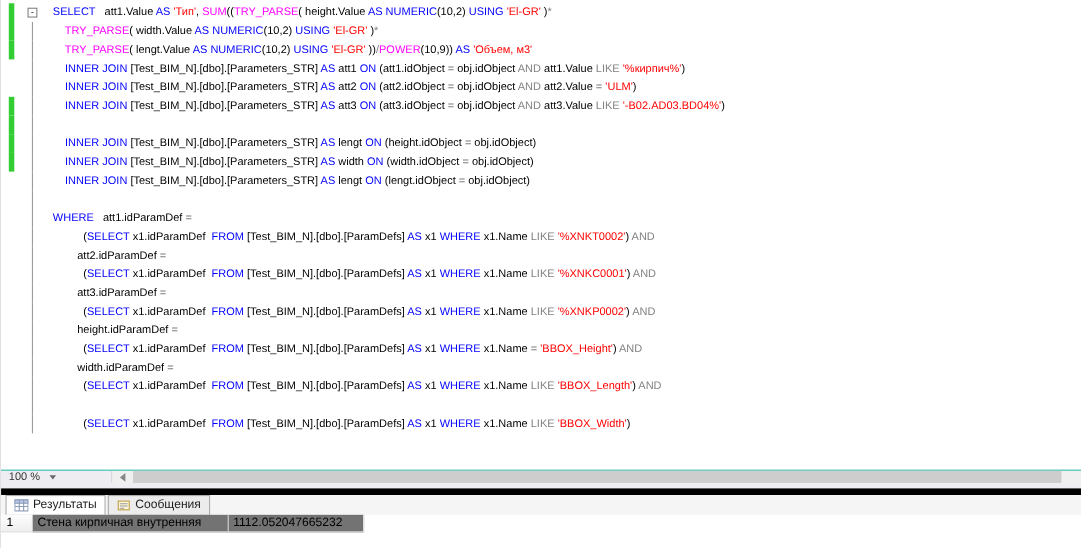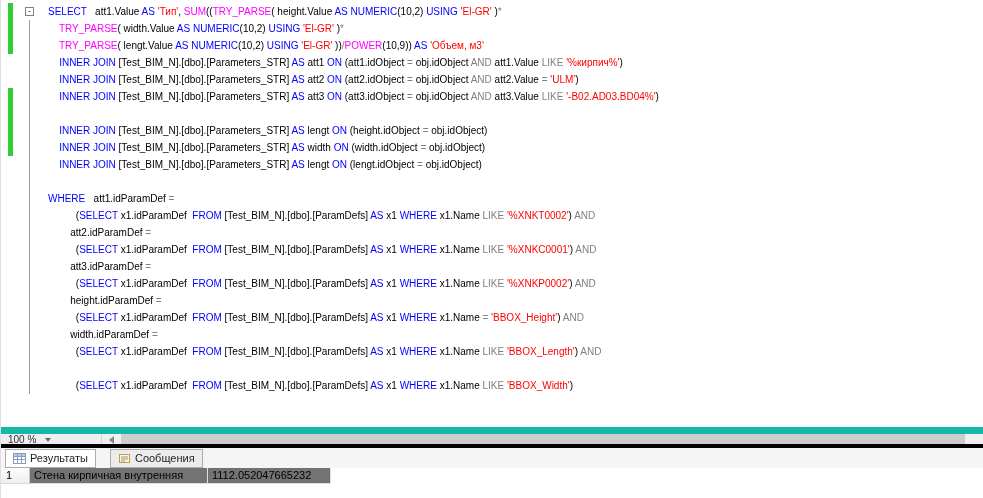--- a/index.html
+++ b/index.html
@@ -19,33 +19,33 @@
   .vline{position:absolute;left:8px;top:0;width:1px;height:17px;background:#9B9B9B}
   .foldbox{position:absolute;left:4px;top:4px;width:9px;height:9px;border:1px solid #828282;
     background:#fff;color:#222;font:8px/7px "DejaVu Sans Mono",monospace;text-align:center}
   .ed-code{white-space:pre;padding-left:9px;font-family:Liberation Sans, sans-serif;
     font-size:10px;color:var(--txt)}
   .tok-k{color:var(--kw)} .tok-f{color:var(--fn)} .tok-s{color:var(--str)}
   .tok-o{color:var(--op)} .tok-t{color:var(--txt)}
 
   
   .bottombar{height:17px;flex:none;display:flex;align-items:flex-start;background:#EEEEF2;
-    border-top:7px solid #14b8a6}
+    border-top:1px solid #14b8a6}
   .zoom{width:100px;flex:none;display:flex;align-items:center;padding:0 7px;
     font-size:10px;color:#333;background:#EEEEF2}
   .zoom-chev{width:0;height:0;border-left:3px solid transparent;border-right:3px solid transparent;
     border-top:4px solid #686868;margin-left:9px}
   .hscroll{flex:1;display:flex;align-items:center;background:#F0F0F0;border-left:1px solid #D6D6D6}
   .scroll-arrow{width:0;height:0;border-top:4px solid transparent;border-bottom:4px solid transparent;
     border-right:5px solid #868686;margin:0 7px;flex:none}
   .scroll-thumb{height:11px;background:#CDCDCD;flex:1;margin-right:18px}
 
   
-  .tabbar{height:24px;flex:none;display:flex;align-items:center;gap:14px;padding-left:4px;
-    background:#F5F5F5;border-top:4px solid #000000}
+  .tabbar{height:24px;flex:none;display:flex;align-items:center;gap:2px;padding-left:4px;
+    background:#F5F5F5;border-top:6px solid #000000}
   .tab{height:19px;display:flex;align-items:center;gap:4px;padding:0 7px;font-size:11px;
     color:#1E1E1E;background:#ECECEC;border:1px solid #ACACAC;cursor:default}
   .tab.active{background:#FFFFFF}
   .tab .icon{display:inline-flex;width:13px;height:13px}
 
   
   .grid{flex:1;background:#fff;font-size:11px;color:#000}
   .g-row{display:flex;height:16px}
   .g-corner{width:29px;flex:none;background:linear-gradient(#FFFFFF,#ECECEC);
     border-right:1px solid #C9C9C9;border-bottom:1px solid #C9C9C9}

